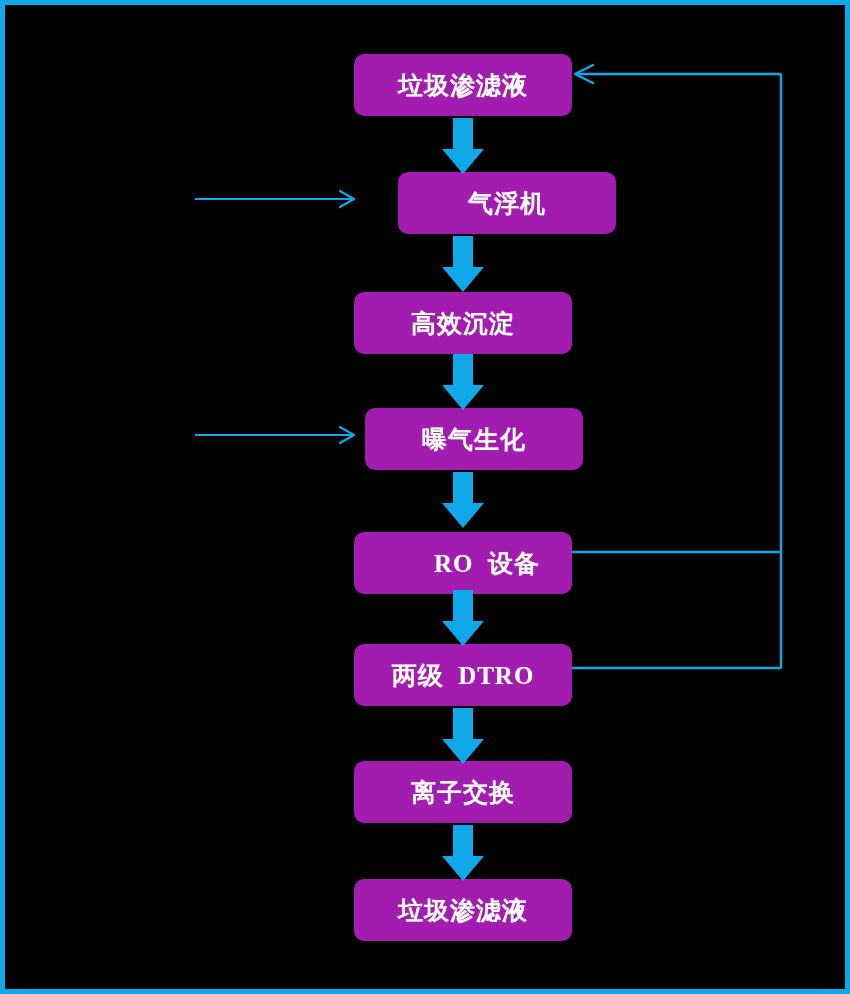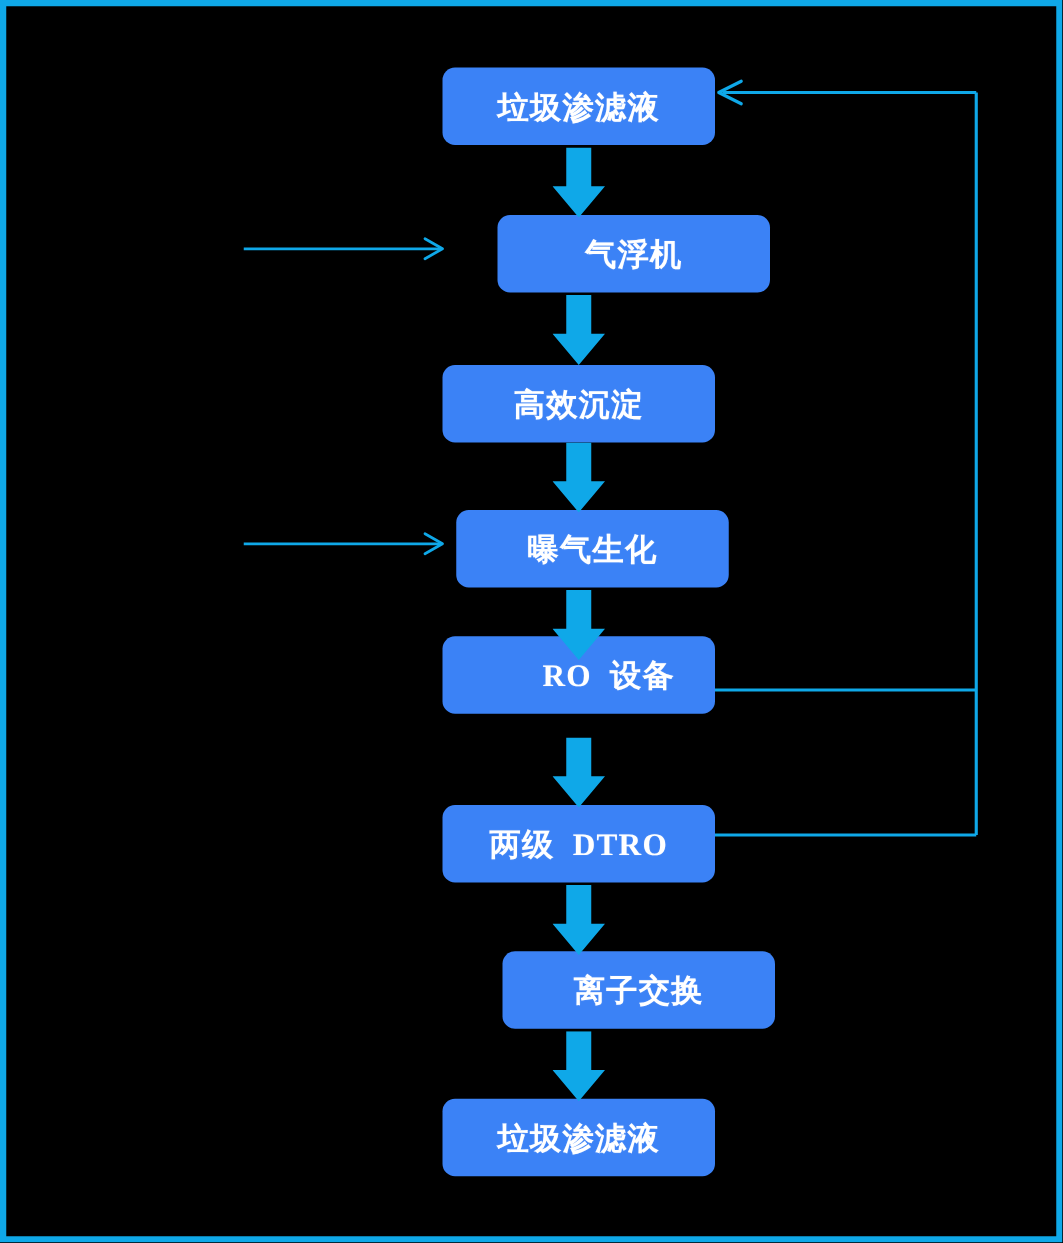--- a/index.html
+++ b/index.html
@@ -14,21 +14,21 @@
     background: #000000;
     box-sizing: border-box;
     border: 5px solid #0fa8e8;
     overflow: hidden;
     font-family: "Liberation Serif", "DejaVu Serif", serif;
   }
   .node {
     position: absolute;
     width: 218px;
     height: 62px;
-    background: #3b82f6;
+    background: #a21caf;
     border-radius: 10px;
     color: #ffffff;
     display: flex;
     align-items: center;
     justify-content: center;
     font-size: 25px;
     font-weight: 700;
     letter-spacing: 1px;
     white-space: pre;
     text-shadow: 0 0 1px rgba(255,255,255,0.35);
@@ -76,23 +76,23 @@
 
       <line x1="776" y1="69" x2="573" y2="69" stroke="#0fa8e8" stroke-width="2.5"></line>
       <polyline points="588,60 570,69 588,78" fill="none" stroke="#0fa8e8" stroke-width="2.5" stroke-linecap="round" stroke-linejoin="round"></polyline>
     </svg>
   </div>
 
   <div class="node" style="left:349px; top:49px;">垃圾渗滤液</div>
   <div class="node" style="left:349px; top:167px;margin-left:44px;">气浮机</div>
   <div class="node" style="left:349px; top:287px;">高效沉淀</div>
   <div class="node" style="left:360px; top:403px;">曝气生化</div>
-  <div class="node" style="left:349px; top:504px;padding-left:48px;">RO  设备</div>
+  <div class="node" style="left:349px; top:527px;padding-left:48px;">RO  设备</div>
   <div class="node" style="left:349px; top:639px;">两级  DTRO</div>
-  <div class="node" style="left:349px; top:756px;margin-left:48px;">离子交换</div>
+  <div class="node" style="left:349px; top:756px;">离子交换</div>
   <div class="node" style="left:349px; top:874px;">垃圾渗滤液</div>
 
   <div class="block-arrow" style="left:437px; top:113px;">
     <svg viewBox="0 0 42 56" xmlns="http://www.w3.org/2000/svg">
         <polygon points="11,0 31,0 31,31 42,31 21,56 0,31 11,31" fill="#0fa8e8"></polygon>
       </svg>
   </div>
   <div class="block-arrow" style="left:437px; top:231px;">
     <svg viewBox="0 0 42 56" xmlns="http://www.w3.org/2000/svg">
         <polygon points="11,0 31,0 31,31 42,31 21,56 0,31 11,31" fill="#0fa8e8"></polygon>

